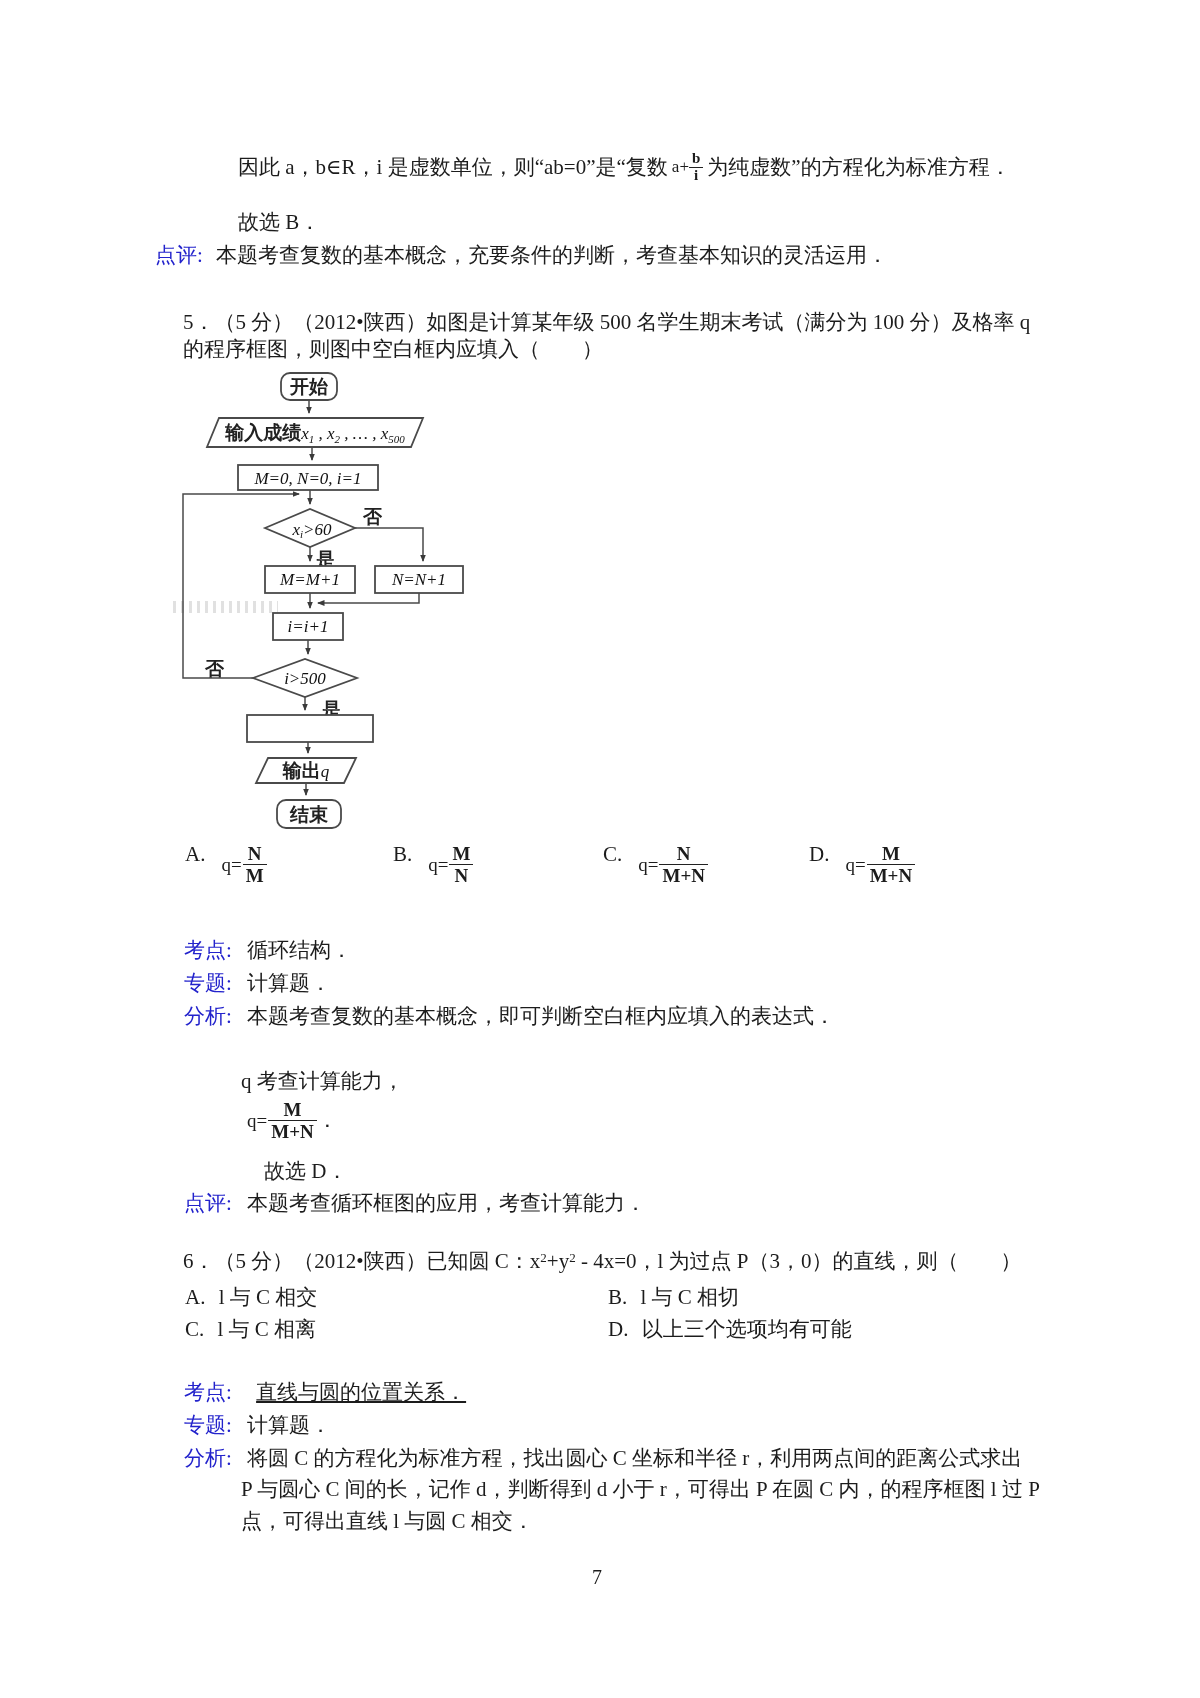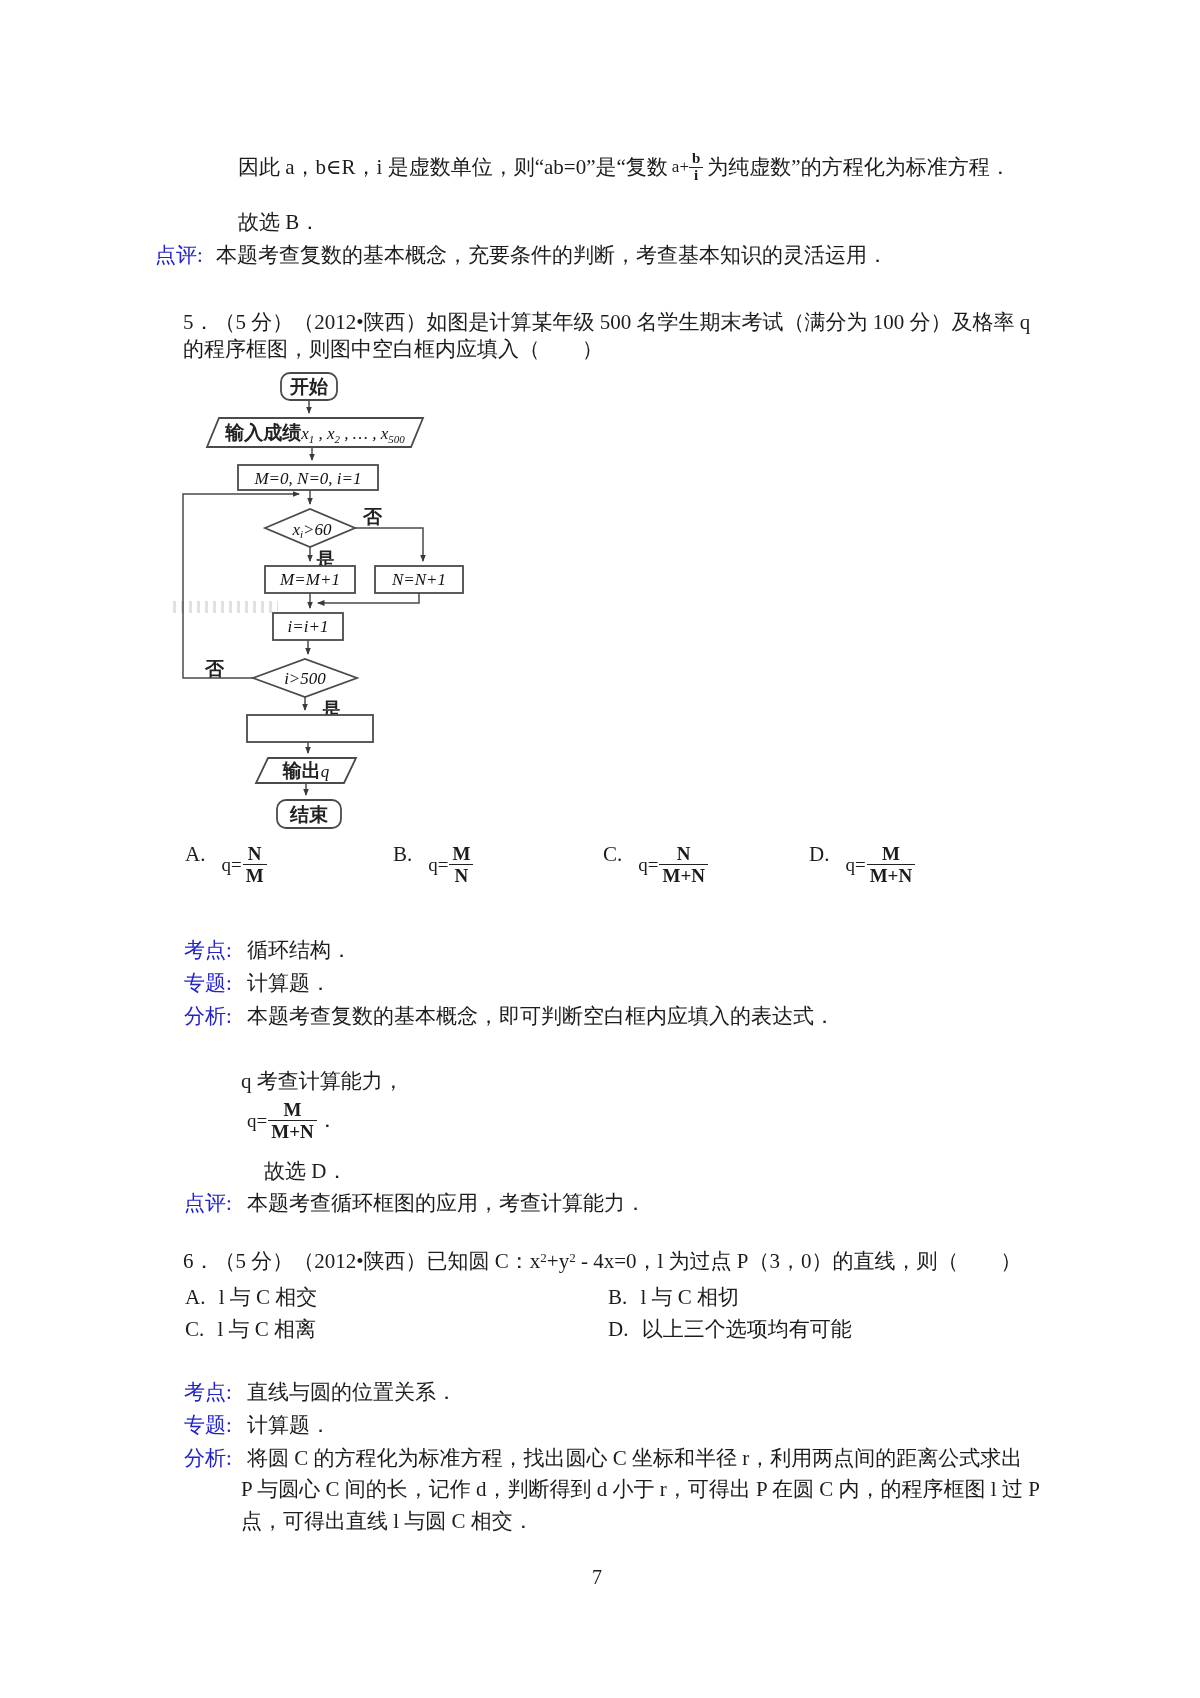--- a/index.html
+++ b/index.html
@@ -231,21 +231,21 @@
     <span>C.</span>
     <span style="margin-left:8px;">l 与 C 相离</span>
   </div>
   <div class="abs t21" style="left:608px;top:1316px;">
     <span>D.</span>
     <span style="margin-left:8px;">以上三个选项均有可能</span>
   </div>
 
   <div class="lblrow" style="left:184px;top:1378px;">
     <span class="lbl">考点:</span>
-    <span style="margin-left:10px;">直线与圆的位置关系．</span>
+    <span style="margin-left:19px;text-decoration:underline;">直线与圆的位置关系．</span>
   </div>
   <div class="lblrow" style="left:184px;top:1411px;">
     <span class="lbl">专题:</span>
     <span style="margin-left:10px;">计算题．</span>
   </div>
   <div class="lblrow" style="left:184px;top:1444px;">
     <span class="lbl">分析:</span>
     <span style="margin-left:10px;">将圆 C 的方程化为标准方程，找出圆心 C 坐标和半径 r，利用两点间的距离公式求出</span>
   </div>
   <div class="abs t21" style="left:241px;top:1476px;">P 与圆心 C 间的长，记作 d，判断得到 d 小于 r，可得出 P 在圆 C 内，的程序框图 l 过 P</div>

